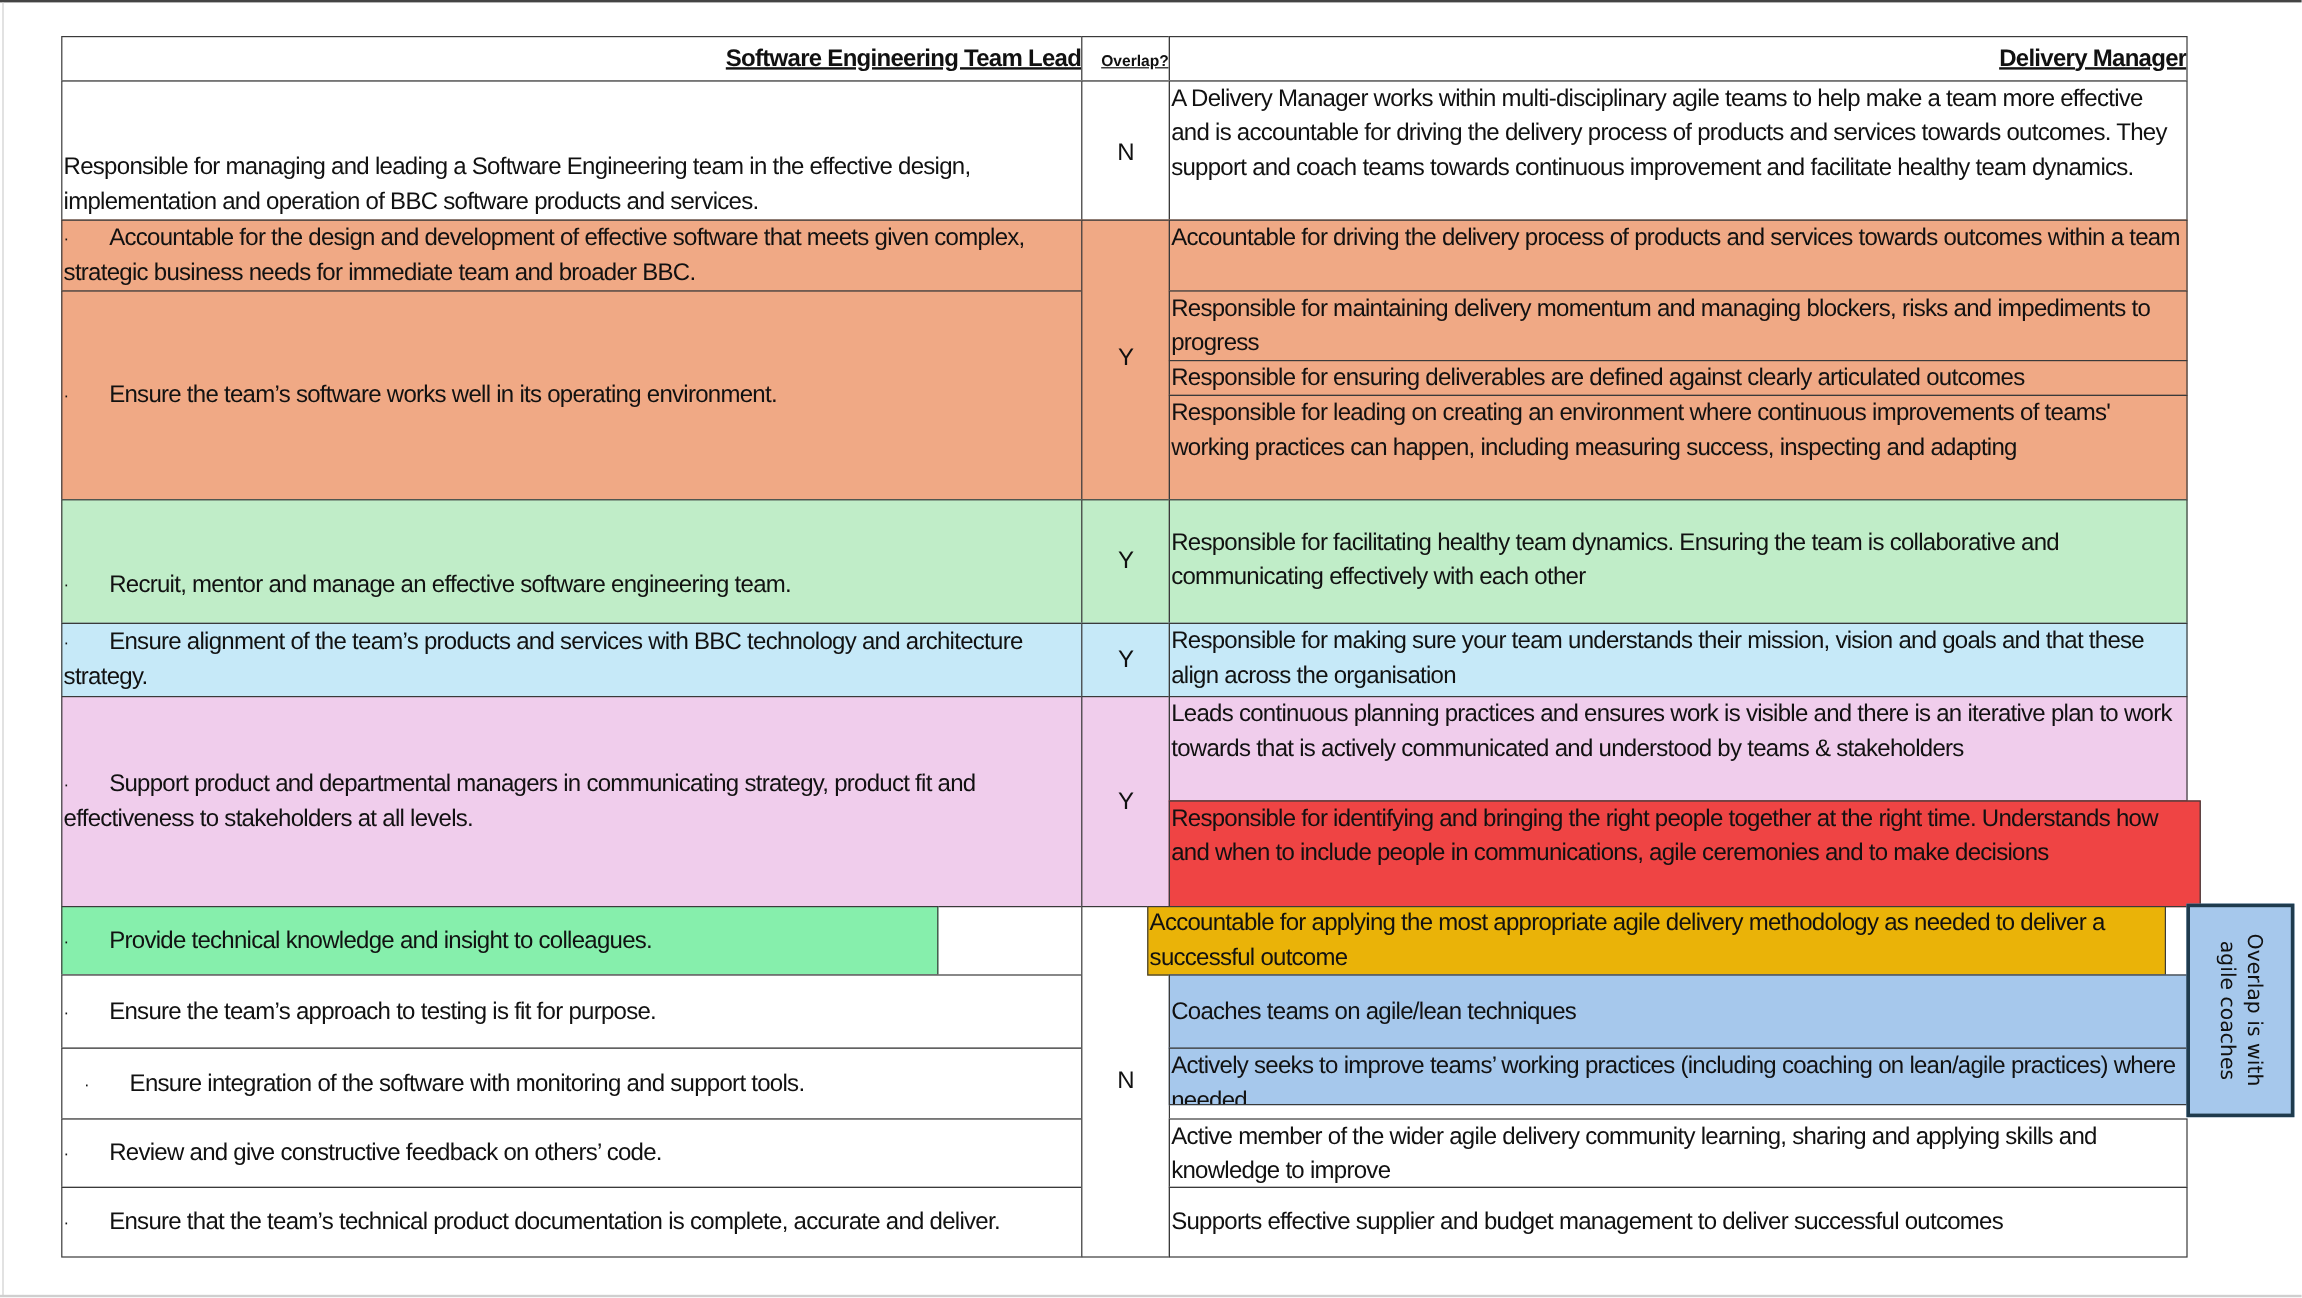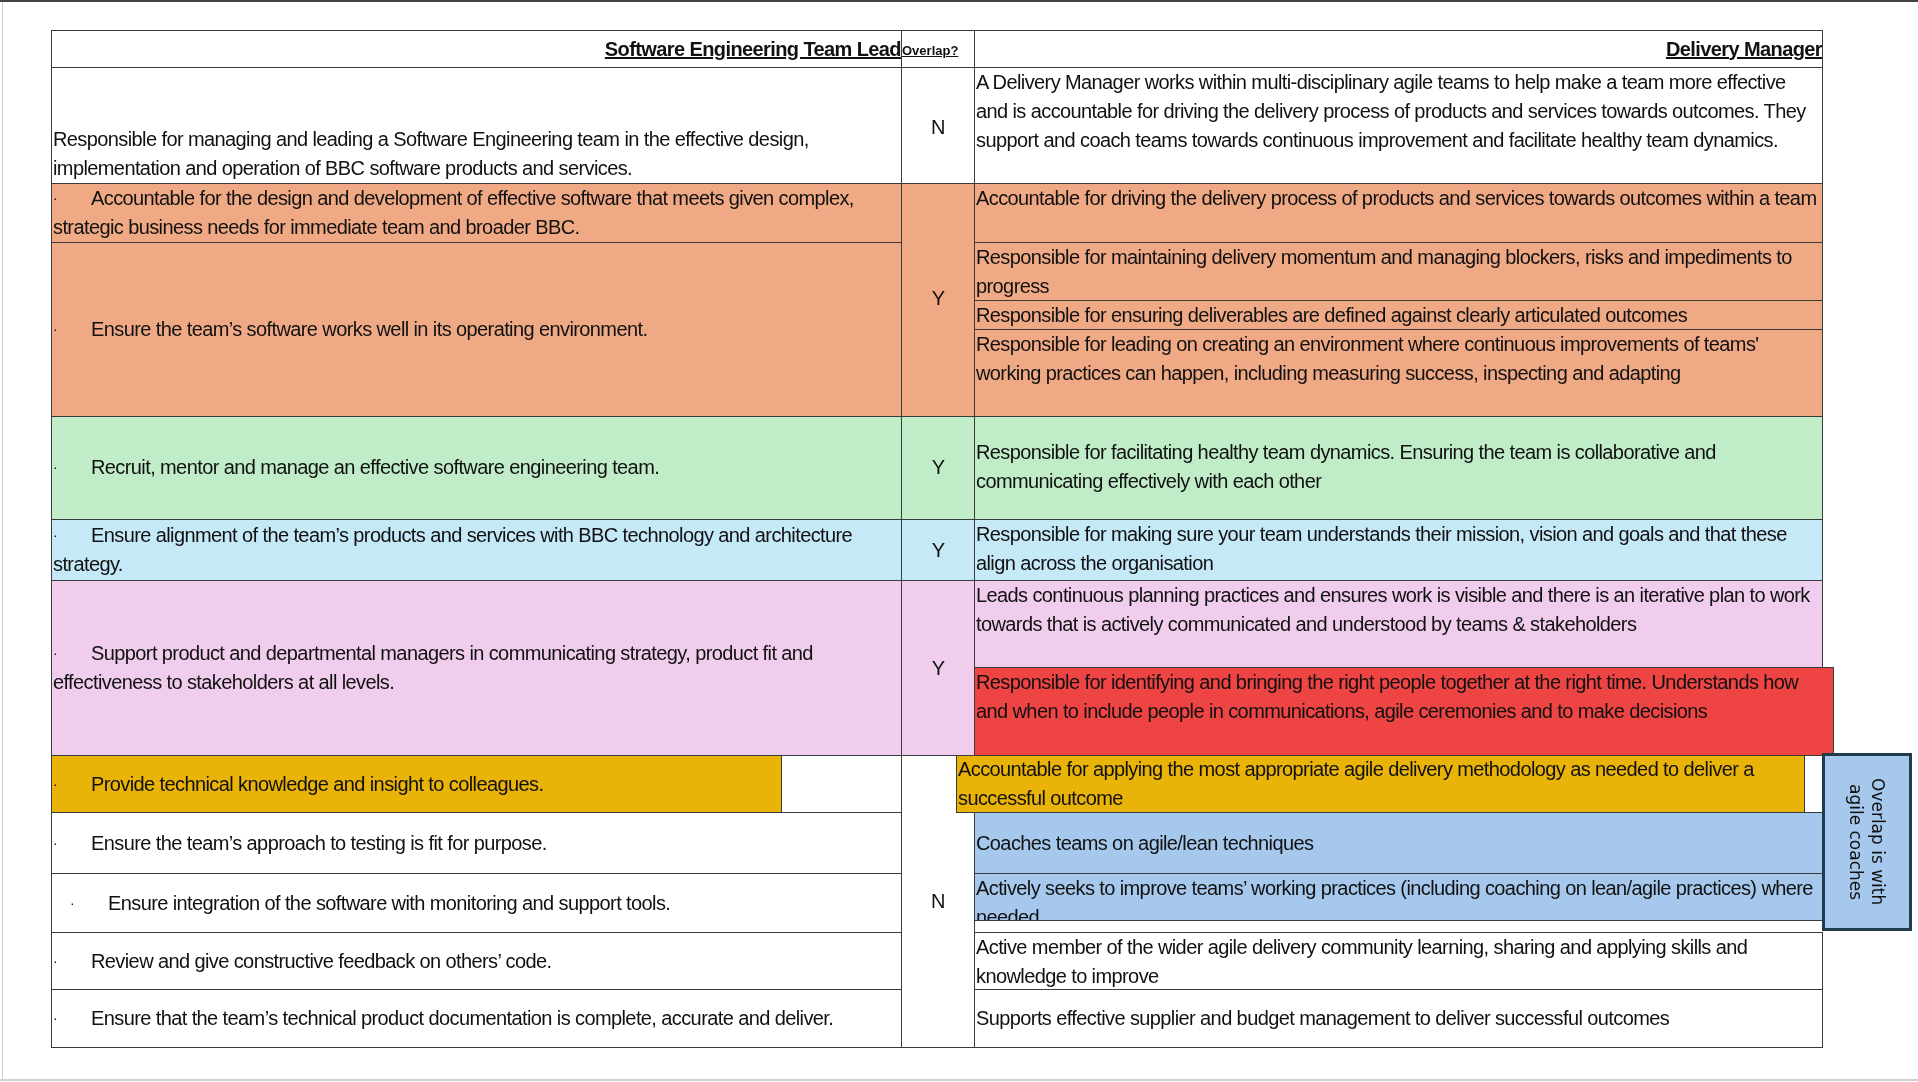--- a/index.html
+++ b/index.html
@@ -21,21 +21,21 @@
     overflow:hidden;
     display:flex; align-items:center;
   }
   .cell .txt { display:block; width:100%; }
   .bul .txt::before { content:"·"; display:inline-block; width:38px; font-size:14px; vertical-align:top; }
   .hdr { justify-content:center; font-weight:bold; text-decoration:underline; font-size:20px; }
   .hdr .txt { text-align:right; }
   .ov { justify-content:center; font-size:20px; }
   .ov .txt { text-align:center; }
   .ovhdr { font-size:13px; font-weight:bold; text-decoration:underline; justify-content:center; align-items:flex-end; padding-bottom:2px; letter-spacing:0; }
-  .ovhdr .txt { text-align:left;margin-top:32px; }
+  .ovhdr .txt { text-align:right;margin-top:32px; }
   .top { align-items:flex-start; }
   .bottom { align-items:flex-end; }
   .nopad { padding:0 2px 0 1px; }
 
   .side {
     position:absolute; left:1822px; top:753px; width:90px; height:178px;
     box-sizing:border-box; border:3px solid #1f3b4d; background:#a6c8ec;
     display:flex; align-items:center; justify-content:center;
   }
   .side .vt {
@@ -88,21 +88,21 @@
   <div class="cell top nopad" style="left:974px;top:242px;width:849px;height:59px;background:#f0a985;">
     <span class="txt">Responsible for maintaining delivery momentum and managing blockers, risks and impediments to progress</span>
   </div>
   <div class="cell top nopad" style="left:974px;top:300px;width:849px;height:30px;background:#f0a985;">
     <span class="txt">Responsible for ensuring deliverables are defined against clearly articulated outcomes</span>
   </div>
   <div class="cell top nopad" style="left:974px;top:329px;width:849px;height:88px;background:#f0a985;">
     <span class="txt">Responsible for leading on creating an environment where continuous improvements of teams' working practices can happen, including measuring success, inspecting and adapting</span>
   </div>
 
-  <div class="cell bul nopad" style="left:51px;top:416px;width:851px;height:104px;background:#c0edc8;align-items:flex-start;padding-top:36px;">
+  <div class="cell bul nopad" style="left:51px;top:416px;width:851px;height:104px;background:#c0edc8;align-items:flex-start;padding-top:56px;">
     <span class="txt">Recruit, mentor and manage an effective software engineering team.</span>
   </div>
   <div class="cell ov" style="left:901px;top:416px;width:74px;height:104px;background:#c0edc8;align-items:flex-start;padding-top:36px;">
     <span class="txt">Y</span>
   </div>
   <div class="cell top nopad" style="left:974px;top:416px;width:849px;height:104px;background:#c0edc8;padding-top:21px;">
     <span class="txt">Responsible for facilitating healthy team dynamics. Ensuring the team is collaborative and communicating effectively with each other</span>
   </div>
 
   <div class="cell bul nopad" style="left:51px;top:519px;width:851px;height:62px;background:#c6e9f8;">
@@ -121,21 +121,21 @@
   <div class="cell ov" style="left:901px;top:580px;width:74px;height:176px;background:#f0cdec;">
     <span class="txt">Y</span>
   </div>
   <div class="cell top nopad" style="left:974px;top:580px;width:849px;height:88px;background:#f0cdec;">
     <span class="txt">Leads continuous planning practices and ensures work is visible and there is an iterative plan to work towards that is actively communicated and understood by teams &amp; stakeholders</span>
   </div>
   <div class="cell top nopad" style="left:974px;top:667px;width:860px;height:89px;background:#ef4444;">
     <span class="txt">Responsible for identifying and bringing the right people together at the right time. Understands how and when to include people in communications, agile ceremonies and to make decisions</span>
   </div>
 
-  <div class="cell bul nopad" style="left:51px;top:755px;width:731px;height:58px;background:#eab308;">
+  <div class="cell bul nopad" style="left:51px;top:755px;width:731px;height:58px;background:#86efac;">
     <span class="txt">Provide technical knowledge and insight to colleagues.</span>
   </div>
   <div class="cell bul nopad" style="left:51px;top:812px;width:851px;height:62px;background:#fff;">
     <span class="txt">Ensure the team’s approach to testing is fit for purpose.</span>
   </div>
   <div class="cell bul nopad" style="left:51px;top:873px;width:851px;height:60px;background:#fff;padding-left:18px;">
     <span class="txt">Ensure integration of the software with monitoring and support tools.</span>
   </div>
   <div class="cell bul nopad" style="left:51px;top:932px;width:851px;height:58px;background:#fff;">
     <span class="txt">Review and give constructive feedback on others’ code.</span>

